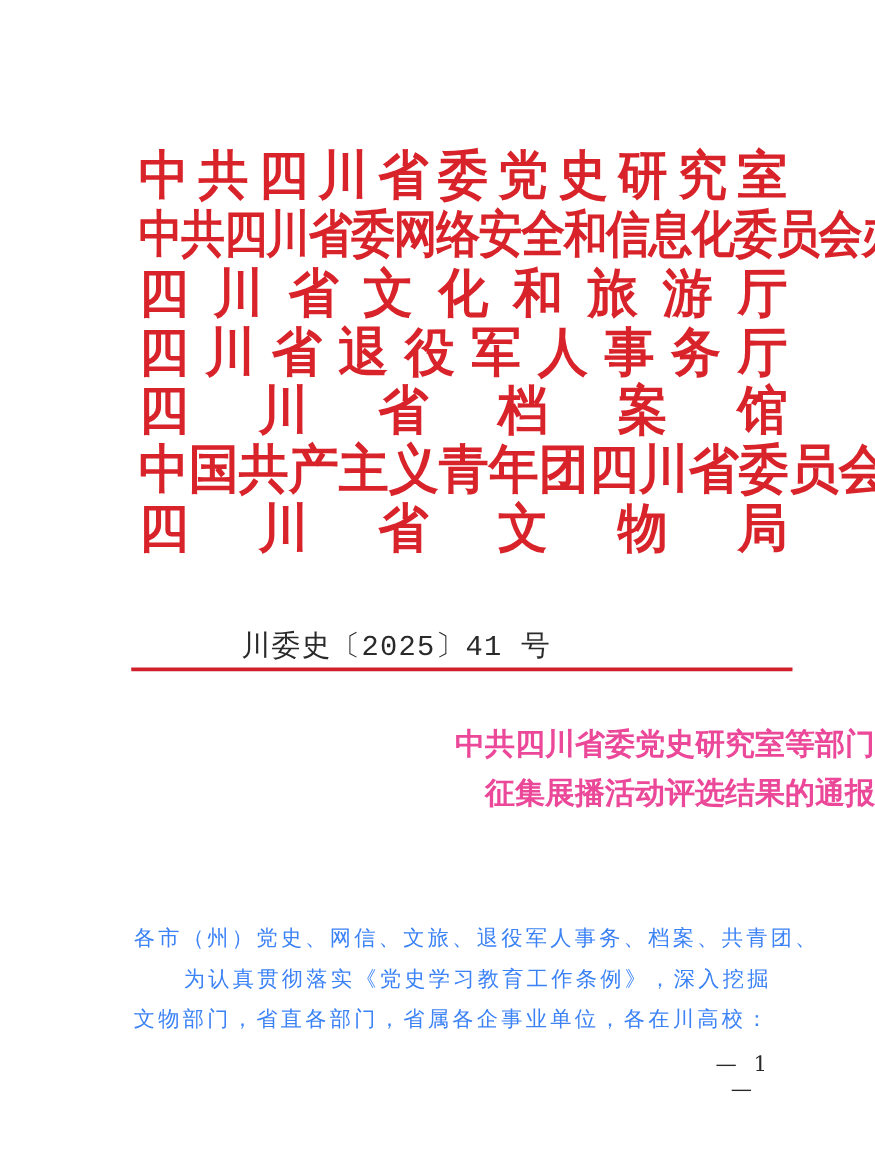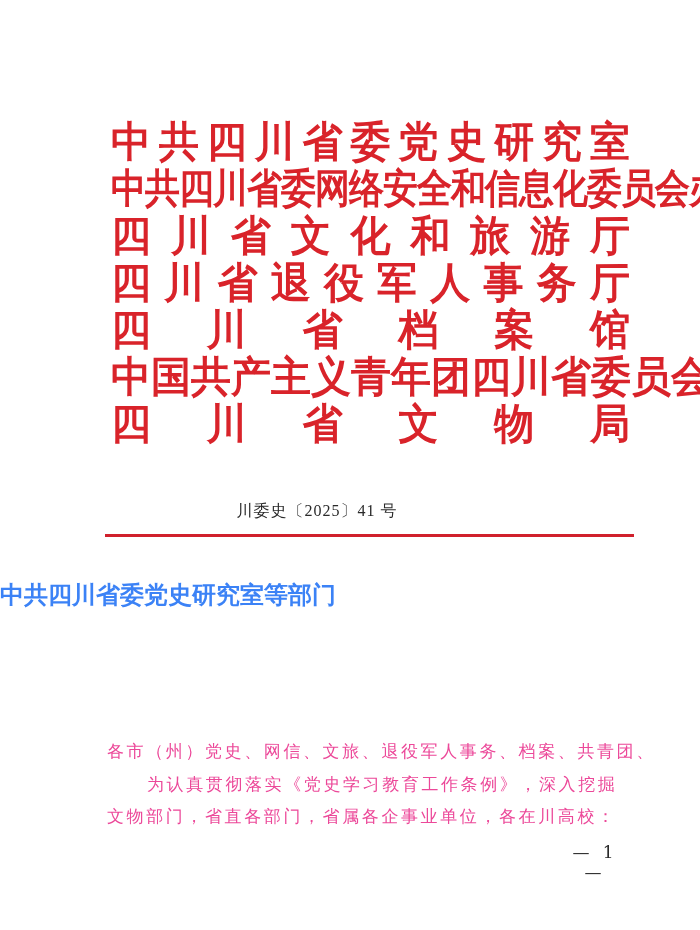--- a/index.html
+++ b/index.html
@@ -45,61 +45,61 @@
     .lh-row.dense span { font-size: 35px; width: 34px; transform: scaleY(1.15); }
     .lh-row.mid span { font-size: 40px; width: 40px; transform: scaleY(1.05); }
 
     
     .doc-number {
       position: absolute;
       top: 501px;
       left: 0;
       width: 634px;
       text-align: center;
-      font-family: Liberation Serif, serif;
-      font-size: 16px;
+      font-family: Liberation Mono, monospace;
+      font-size: 23px;
       color: #2a2a2a;
       letter-spacing: 1px;
     }
     .red-rule {
       position: absolute;
       left: 105px;
       top: 534px;
       width: 529px;
       height: 3px;
       background: #d0202c;
     }
 
     
     .title {
       position: absolute;
       top: 575px;
       left: 0;
       width: 700px;
-      text-align: left;
+      text-align: right;
       font-family: "DejaVu Serif", "Liberation Serif", serif;
       font-weight: bold;
       font-size: 24px;
-      color: #3b82f6;
+      color: #ec4899;
     }
     .title-line {
       height: 39px;
       line-height: 39px;
       white-space: nowrap;
     }
 
     
     .body-text {
       position: absolute;
       top: 735px;
       left: 107px;
       width: 530px;
       font-family: "DejaVu Sans", "Liberation Sans", sans-serif;
       font-size: 17px;
-      color: #ec4899;
+      color: #3b82f6;
     }
     .body-line {
       height: 32.5px;
       line-height: 32.5px;
       white-space: nowrap;
       letter-spacing: 2.6px;
     }
     .body-line.indent {
       padding-left: 40px;
     }
@@ -211,20 +211,21 @@
         <span>物</span>
         <span>局</span>
       </div>
   </div>
 
   <div class="doc-number">川委史〔2025〕41 号</div>
   <div class="red-rule"></div>
 
   <div class="title">
     <div class="title-line">中共四川省委党史研究室等部门</div>
+    <div class="title-line">征集展播活动评选结果的通报</div>
   </div>
 
   <div class="body-text">
     <div class="body-line">各市（州）党史、网信、文旅、退役军人事务、档案、共青团、</div>
     <div class="body-line indent">为认真贯彻落实《党史学习教育工作条例》，深入挖掘</div>
     <div class="body-line">文物部门，省直各部门，省属各企事业单位，各在川高校：</div>
   </div>
 
   <div class="page-number">— 1 —</div>
 </div>

